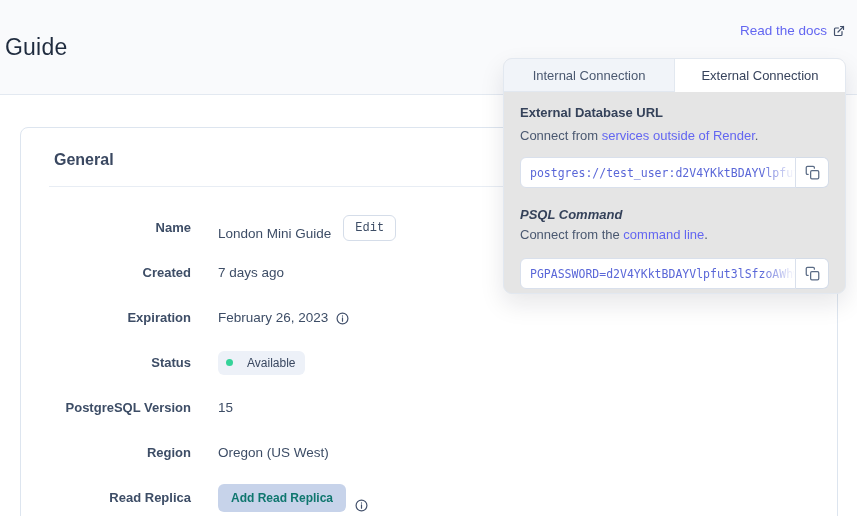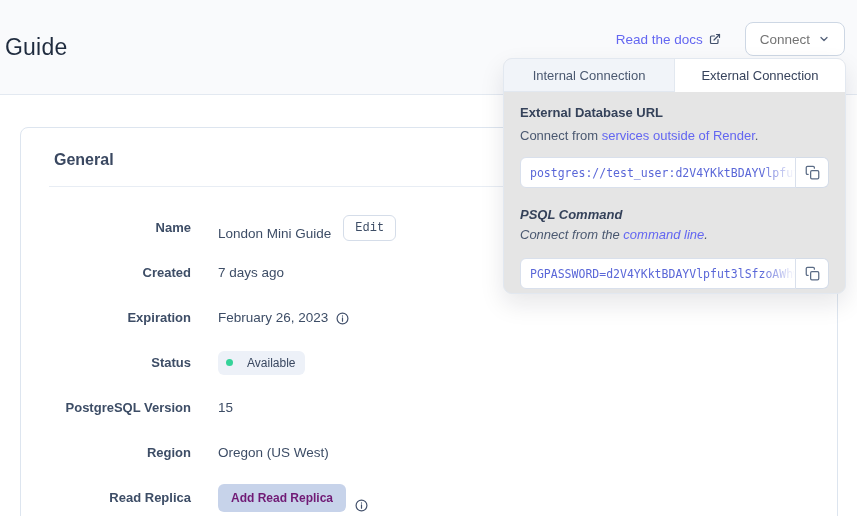--- a/index.html
+++ b/index.html
@@ -16,21 +16,21 @@
     position: absolute; left: 0; top: 0; width: 857px; height: 95px;
     background: #f9fafc;
     border-bottom: 1px solid #e3e9f1;
   }
   .page-title {
     position: absolute; left: 5px; top: 34px;
     font-size: 23px; font-weight: 400; color: #1f2b3e; letter-spacing: .2px;
   }
   .header-actions {
     position: absolute; right: 12px; top: 23px;
-    display: flex; align-items: center; gap: 24px; height: 32px;
+    display: flex; align-items: center; gap: 24px; height: 32px; flex-direction: column;
   }
   .docs-link {
     color: #6366f1; font-size: 13.5px; text-decoration: none;
     display: inline-flex; align-items: center; gap: 6px; cursor: pointer;
   }
   .docs-link svg { stroke: #6366f1; }
   .btn-outline {
     background: #ffffff; border: 1px solid #cdd7e4; border-radius: 8px;
     height: 32px; padding: 16px 14px; font-size: 13.5px; color: #737373;
     display: inline-flex; align-items: center; gap: 8px; cursor: pointer;
@@ -64,21 +64,21 @@
     font-size: 12px; color: #3d4d66; padding: 5px 11px; cursor: pointer;
     font-family: Liberation Mono, monospace;
   }
   .badge {
     background: #edf1f8; border-radius: 6px; padding: 5px 10px 5px 8px;
     font-size: 12px; color: #3a4861; display: inline-flex; align-items: center; gap: 14px;
   }
   .dot { width: 7px; height: 7px; border-radius: 50%; background: #35d399; }
   .btn-disabled {
     background: #c7d3ea; border: none; border-radius: 6px;
-    color: #701a75; font-size: 12px; font-weight: 700; padding: 7px 13px;
+    color: #0f766e; font-size: 12px; font-weight: 700; padding: 7px 13px;
     cursor: not-allowed; font-family: "Liberation Sans", sans-serif;
   }
   .info-icon { display: inline-flex; }
   .info-icon svg { stroke: #42506b; }
   
   .popover {
     position: absolute; left: 503px; top: 58px; width: 343px; height: 236px;
     background: #e5e5e5; border: 1px solid #e2e8f0; border-radius: 9px;
     box-shadow: 0 10px 24px rgba(15,23,42,.10); z-index: 10;
   }
@@ -107,21 +107,21 @@
     content: ""; position: absolute; right: 0; top: 0; bottom: 0; width: 34px;
     background: linear-gradient(to right, rgba(255,255,255,0), #ffffff);
   }
   .btn-copy {
     width: 34px; border: 1px solid #d4dce8; border-left: 1px solid #d9e0ec;
     margin-left: -1px; border-radius: 0 6px 6px 0; background: #ffffff;
     display: flex; align-items: center; justify-content: center; cursor: pointer;
   }
   .btn-copy svg { stroke: #5a6b85; }
   .sect-gap1 { margin-top: 19px; font-style: italic; }
-  .desc-tight { margin-top: 5px; font-style: italic; }
+  .desc-tight { margin-top: 5px; }
   .ig-2 { margin-top: 16px; }
 </style>
 </head>
 <body>
 
 <div class="header">
   <div class="page-title">Guide</div>
   <div class="header-actions">
     <a class="docs-link">
       <span>Read the docs</span>

